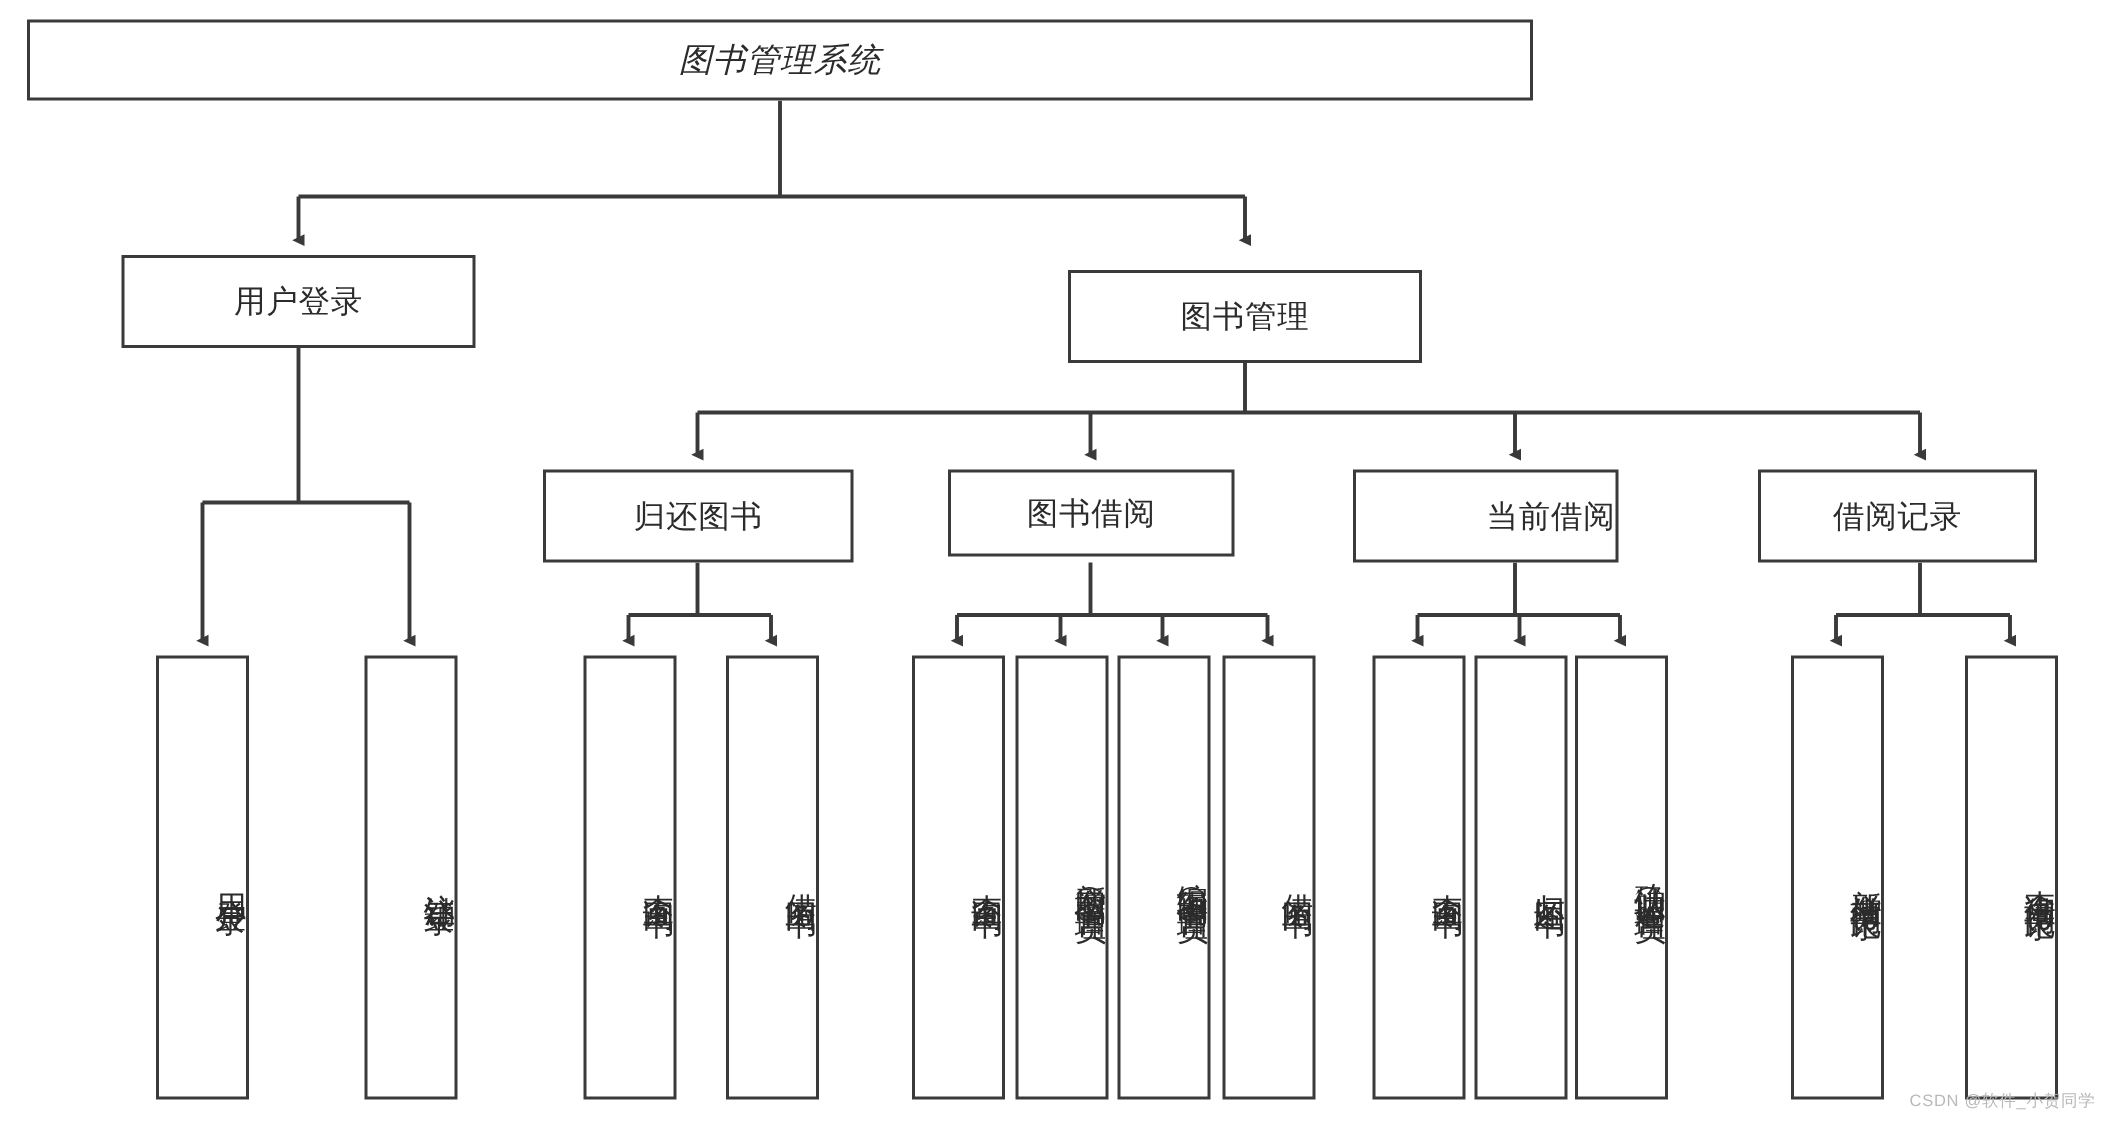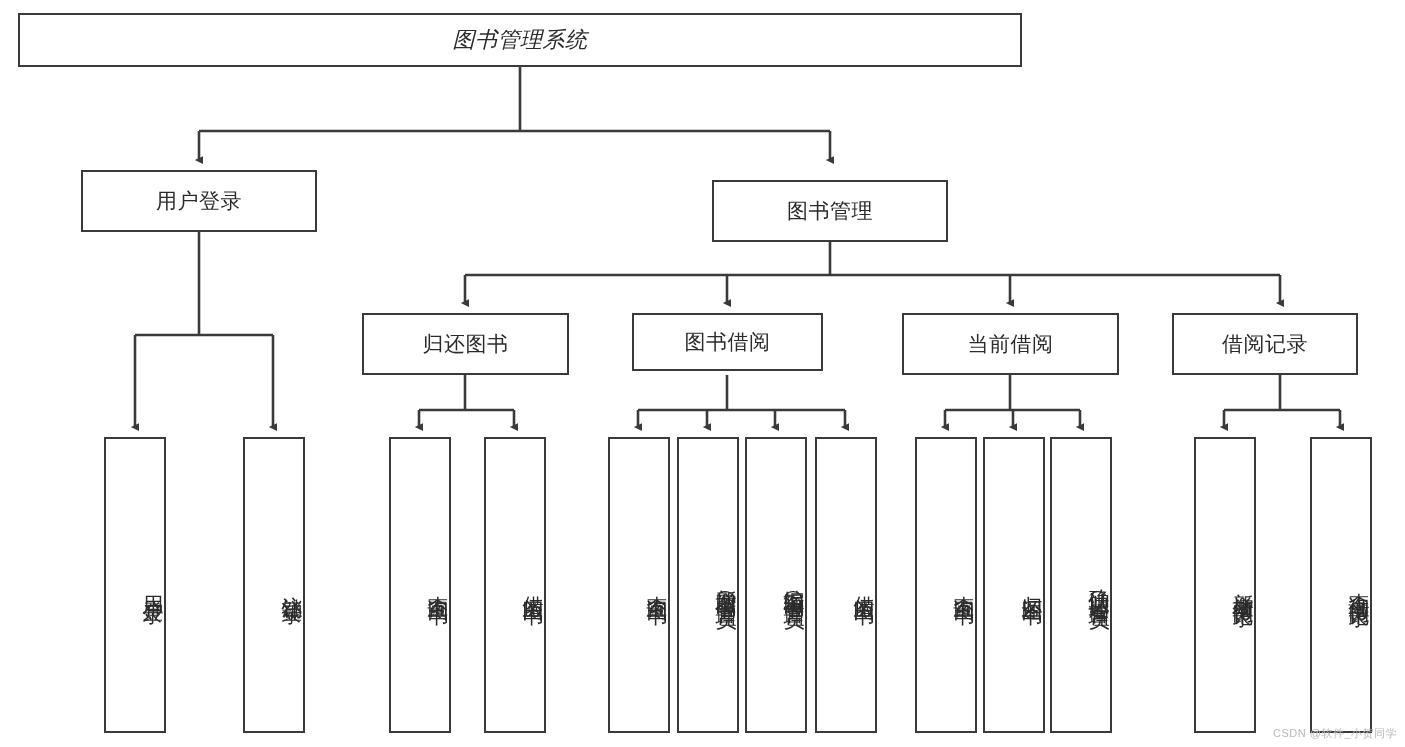--- a/index.html
+++ b/index.html
@@ -135,21 +135,21 @@
   <div class="node horiz" style="left:712px; top:180px; width:236px; height:62px;font-family:Liberation Serif, serif;">
     <span>图书管理</span>
   </div>
 
   <div class="node horiz" style="left:362px; top:313px; width:207px; height:62px;">
     <span>归还图书</span>
   </div>
   <div class="node horiz" style="left:632px; top:313px; width:191px; height:58px;">
     <span>图书借阅</span>
   </div>
-  <div class="node horiz" style="left:902px; top:313px; width:217px; height:62px;">
+  <div class="node horiz" style="left:902px; top:313px; width:177px; height:62px;justify-content:flex-end;">
     <span>当前借阅</span>
   </div>
   <div class="node horiz" style="left:1172px; top:313px; width:186px; height:62px;">
     <span>借阅记录</span>
   </div>
 
   <div class="node vert" style="left:104px; top:437px; width:62px; height:296px;">
     <span class="vlabel">用户登录</span>
   </div>
   <div class="node vert" style="left:243px; top:437px; width:62px; height:296px;">

